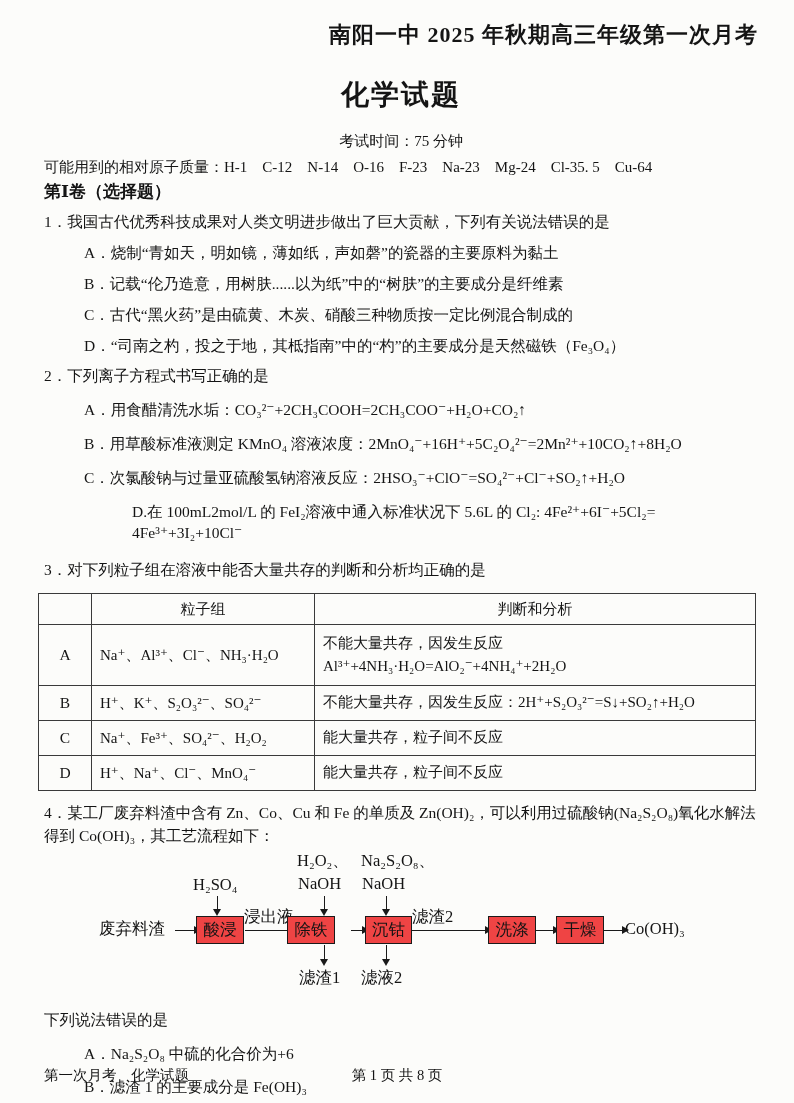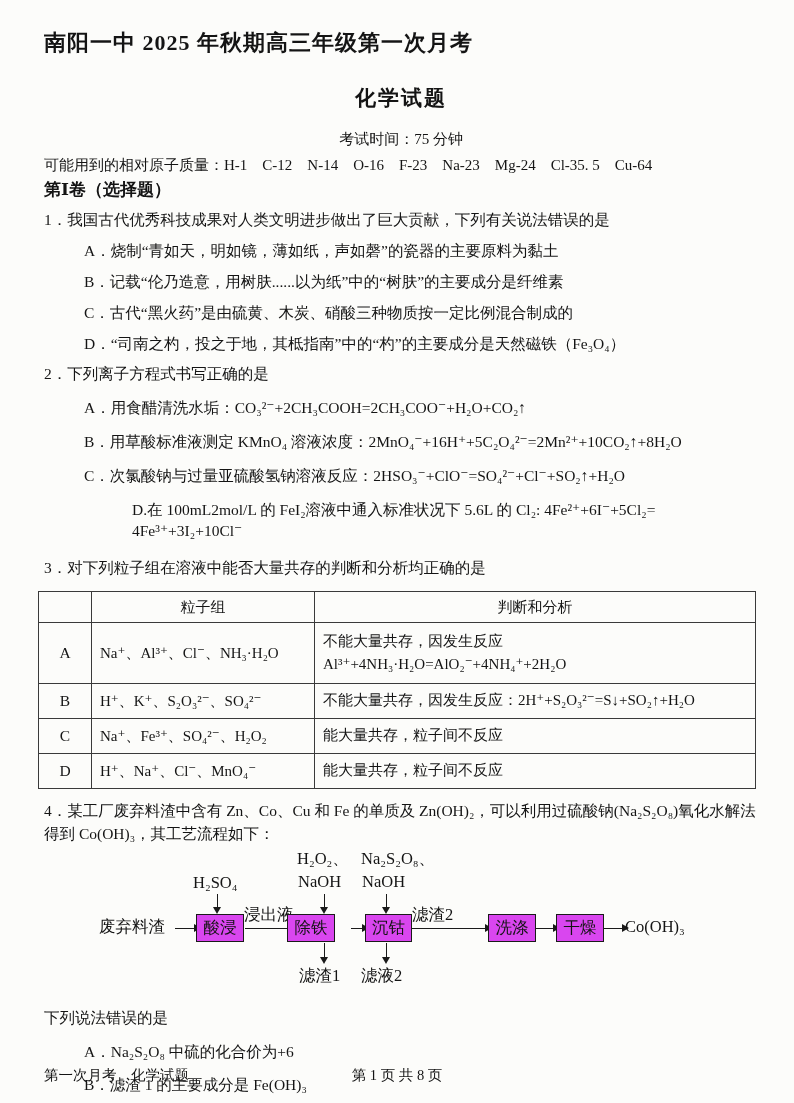--- a/index.html
+++ b/index.html
@@ -6,22 +6,22 @@
   .page{
     position:relative;
     width:794px;height:1103px;
     margin:0 auto;
     background:#fcfcfa;
     color:#141414;
     font-family:"Liberation Serif","DejaVu Serif",serif;
     overflow:hidden;
   }
   .content{padding:0 36px 0 44px;}
-  .title{ text-align:left; font-size:22px; font-weight:bold; padding-top:28px; letter-spacing:1px;}
-  .subject{ text-align:center; font-size:21px; font-weight:bold; margin-top:26px; letter-spacing:2px;}
+  .title{ text-align:right; font-size:22px; font-weight:bold; padding-top:20px; letter-spacing:1px;}
+  .subject{ text-align:center; font-size:28px; font-weight:bold; margin-top:26px; letter-spacing:2px;}
   .exam-time{ text-align:center; font-size:15px; margin-top:18px;}
   .masses{ font-size:15px; margin-top:7px; white-space:pre-wrap;}
   .volume{ text-align:left; font-size:17px; font-weight:bold; margin-top:3px;}
   .section{ font-size:15.5px; font-weight:bold; margin-top:5px;}
   .stem{ font-size:15.5px; margin-top:7px; line-height:1.5;}
   .opts{ padding-left:40px; font-size:15.5px;}
   .opt{ margin-top:10px; line-height:1.35;}
   .opt-wide .opt{ margin-top:13px;}
   .q3table{
     border-collapse:collapse; margin-top:12px; margin-left:-6px;
@@ -31,21 +31,21 @@
   .q3table th{ font-weight:normal; text-align:center; height:24px;}
   .col-label{ width:36px; text-align:center; font-size:15.5px;}
   .col-ions{ width:206px; font-size:15px;}
   .cell-analysis div{ line-height:1.55;}
   .rowA td{ height:54px;}
   .rowBCD td{ height:28px;}
   .flow{ position:relative; height:148px; margin-top:4px; font-size:16.5px;}
   .fl{ position:absolute; white-space:nowrap; line-height:1.1;}
   .fbox{
     position:absolute; border:1.5px solid #1a1a1a; height:26px; line-height:26px;
-    text-align:center; background:#d946ef; font-size:16.5px;
+    text-align:center; background:#ef4444; font-size:16.5px;
   }
   .ha{ position:absolute; height:0; border-top:1.8px solid #1a1a1a;}
   .ha::after{
     content:""; position:absolute; right:-7px; top:-4.8px;
     border-left:7px solid #1a1a1a; border-top:4px solid transparent; border-bottom:4px solid transparent;
   }
   .va{ position:absolute; width:0; border-left:1.8px solid #1a1a1a;}
   .va::after{
     content:""; position:absolute; left:-4.9px; bottom:-7px;
     border-top:7px solid #1a1a1a; border-left:4px solid transparent; border-right:4px solid transparent;

